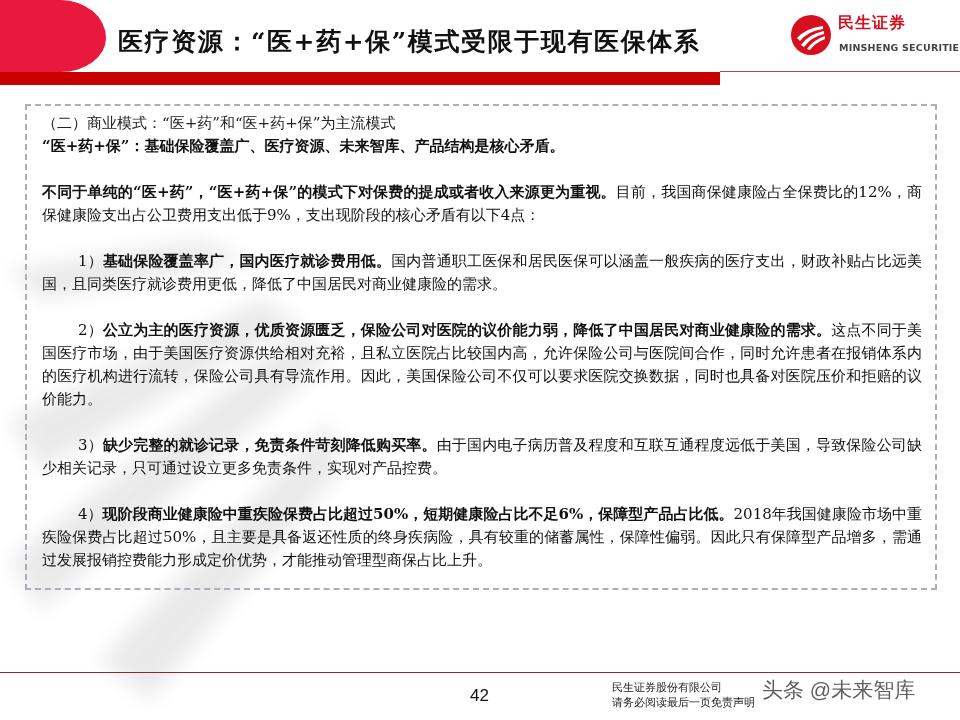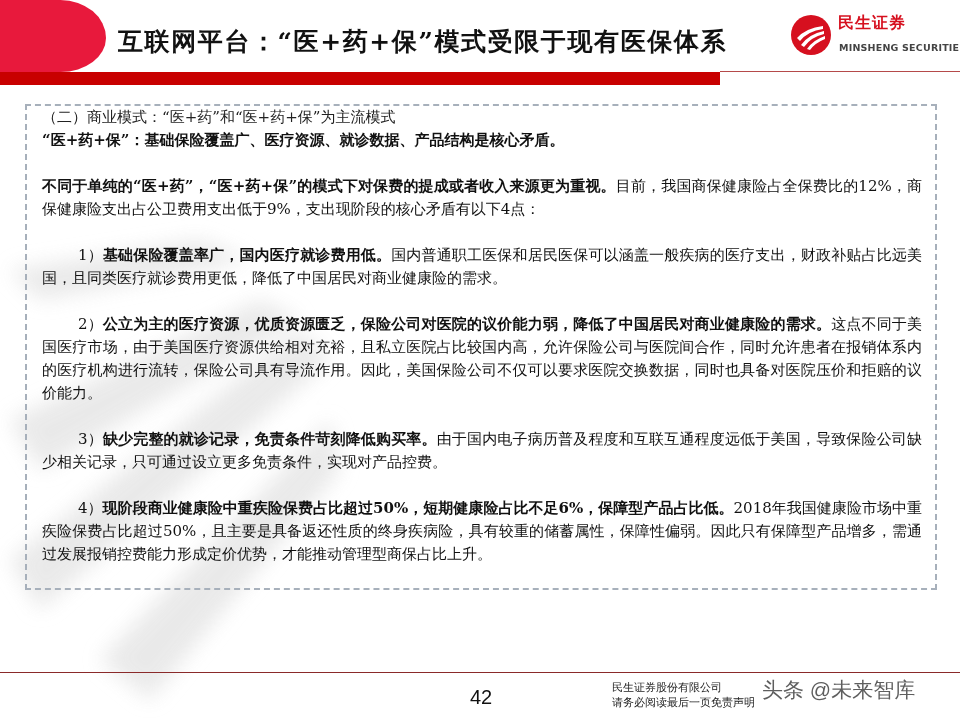--- a/index.html
+++ b/index.html
@@ -37,38 +37,38 @@
 
     
     .wm { position: absolute; pointer-events: none; }
 
     
     .content-box {
       position: absolute; left: 25px; top: 104px; width: 912px; height: 486px;
       border: 2.5px dashed #a7b0bb;
     }
     .content {
-      position: absolute; left: 42px; top: 106px; width: 880px;
+      position: absolute; left: 42px; top: 112px; width: 880px;
       font-size: 15px; line-height: 23px; color: #111;
     }
     .content p { margin: 0; white-space: normal; text-align: justify; }
     .content .gap { height: 23px; }
     .b { font-weight: bold; }
     .indent { padding-left: 36px; display: inline; }
     .sub { color: #222; }
 
     
     .ftr-line { position: absolute; left: 0; top: 672px; width: 960px; height: 1px; background: #8a2a2a; }
     .ftr-left {
       position: absolute; left: 15px; top: 683px; font-family: "DejaVu Sans", sans-serif;
       font-weight: bold; font-size: 16px; color: #111; margin-top: 48px;
     }
     .ftr-page {
       position: absolute; left: 470px; top: 686px; font-family: "Liberation Sans", sans-serif;
-      font-size: 20px; color: #111;
+      font-size: 17px; color: #111;
     }
     .ftr-right {
       position: absolute; left: 612px; top: 680px; font-family: "DejaVu Sans", sans-serif;
       font-size: 11px; line-height: 15px; color: #222;
     }
     .ftr-watermark {
       position: absolute; left: 762px; top: 676px; font-family: Liberation Sans, sans-serif;
       font-size: 21px; color: rgba(40,40,40,0.75); letter-spacing: 0px;
       text-shadow: 0 0 2px #fff, 0 0 2px #fff;
     }
@@ -84,39 +84,39 @@
   </defs>
   <g filter="url(#blur)" fill="#e6e6e6" opacity="0.85">
     <path d="M10 270 L200 240 L250 260 L40 300 Z"></path>
     <path d="M10 420 L260 300 L300 320 L40 470 Z"></path>
     <path d="M10 560 L300 330 L330 360 L40 610 Z"></path>
     <path d="M100 660 L330 420 L340 470 L150 700 Z"></path>
   </g>
 </svg>
 
 <div class="hdr-tab"></div>
-<div class="hdr-title">互联网平台：“医+药+保”模式受限于现有医保体系</div>
+<div class="hdr-title">医疗资源：“医+药+保”模式受限于现有医保体系</div>
 <div class="hdr-bar"></div>
 <div class="hdr-line"></div>
 
 <div class="logo">
   <svg class="logo-mark" viewBox="0 0 42 42">
     <circle cx="21" cy="21" r="20" fill="#d6101f"></circle>
     <path d="M7 24 Q16 14 33 12 L33 15 Q18 17 10 27 Z" fill="#fff"></path>
     <path d="M11 31 Q19 20 34 17 L34 20 Q21 23 14 33 Z" fill="#fff"></path>
     <path d="M17 35 Q23 26 35 22 L35 25 Q25 29 20 36 Z" fill="#fff"></path>
   </svg>
   <div class="logo-cn">民生证券</div>
   <div class="logo-en">MINSHENG SECURITIES</div>
 </div>
 
 <div class="content-box"></div>
 <div class="content">
   <p class="sub">（二）商业模式：“医+药”和“医+药+保”为主流模式</p>
-  <p class="b">“医+药+保”：基础保险覆盖广、医疗资源、就诊数据、产品结构是核心矛盾。</p>
+  <p class="b">“医+药+保”：基础保险覆盖广、医疗资源、未来智库、产品结构是核心矛盾。</p>
   <div class="gap"></div>
   <p><span class="b">不同于单纯的“医+药”，“医+药+保”的模式下对保费的提成或者收入来源更为重视。</span><span>目前，我国商保健康险占全保费比的12%，商保健康险支出占公卫费用支出低于9%，支出现阶段的核心矛盾有以下4点：</span></p>
   <div class="gap"></div>
   <p><span class="indent">1）</span><span class="b">基础保险覆盖率广，国内医疗就诊费用低。</span><span>国内普通职工医保和居民医保可以涵盖一般疾病的医疗支出，财政补贴占比远美国，且同类医疗就诊费用更低，降低了中国居民对商业健康险的需求。</span></p>
   <div class="gap"></div>
   <p><span class="indent">2）</span><span class="b">公立为主的医疗资源，优质资源匮乏，保险公司对医院的议价能力弱，降低了中国居民对商业健康险的需求。</span><span>这点不同于美国医疗市场，由于美国医疗资源供给相对充裕，且私立医院占比较国内高，允许保险公司与医院间合作，同时允许患者在报销体系内的医疗机构进行流转，保险公司具有导流作用。因此，美国保险公司不仅可以要求医院交换数据，同时也具备对医院压价和拒赔的议价能力。</span></p>
   <div class="gap"></div>
   <p><span class="indent">3）</span><span class="b">缺少完整的就诊记录，免责条件苛刻降低购买率。</span><span>由于国内电子病历普及程度和互联互通程度远低于美国，导致保险公司缺少相关记录，只可通过设立更多免责条件，实现对产品控费。</span></p>
   <div class="gap"></div>
   <p><span class="indent">4）</span><span class="b">现阶段商业健康险中重疾险保费占比超过50%，短期健康险占比不足6%，保障型产品占比低。</span><span>2018年我国健康险市场中重疾险保费占比超过50%，且主要是具备返还性质的终身疾病险，具有较重的储蓄属性，保障性偏弱。因此只有保障型产品增多，需通过发展报销控费能力形成定价优势，才能推动管理型商保占比上升。</span></p>

